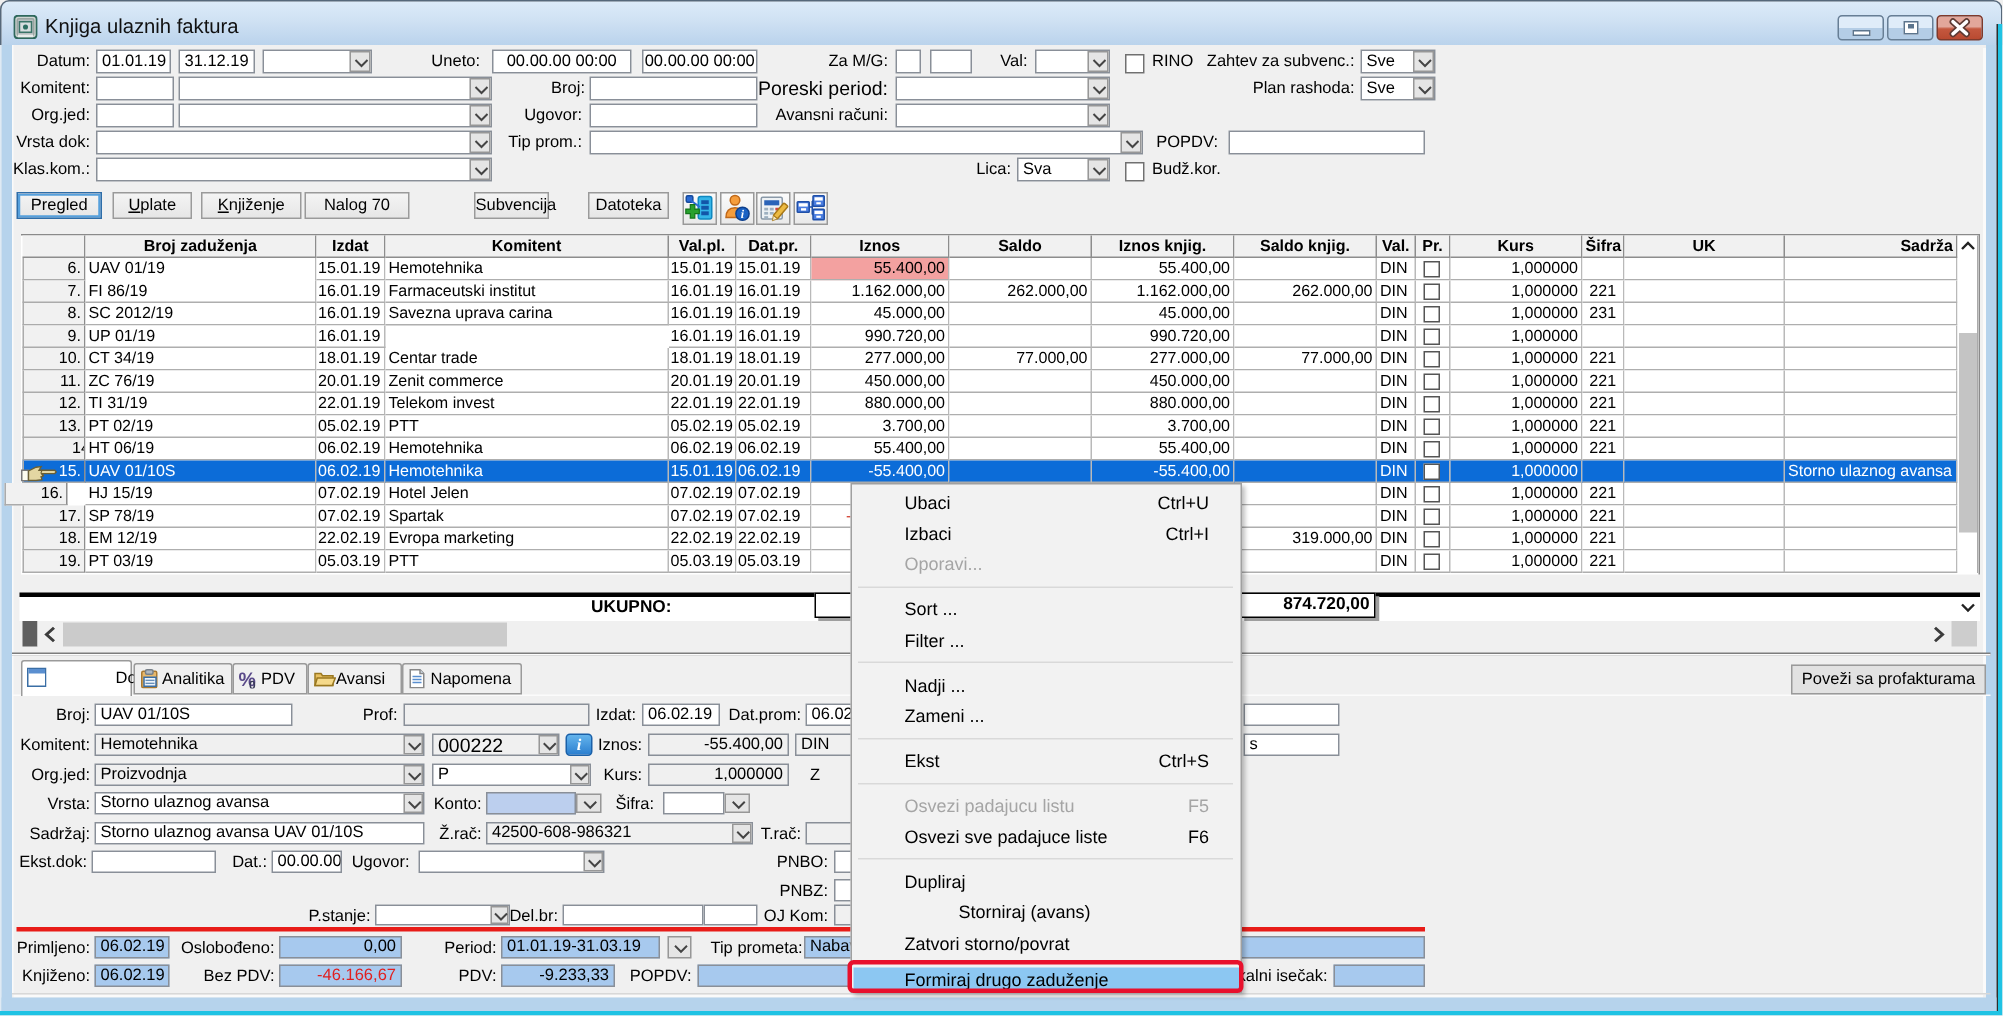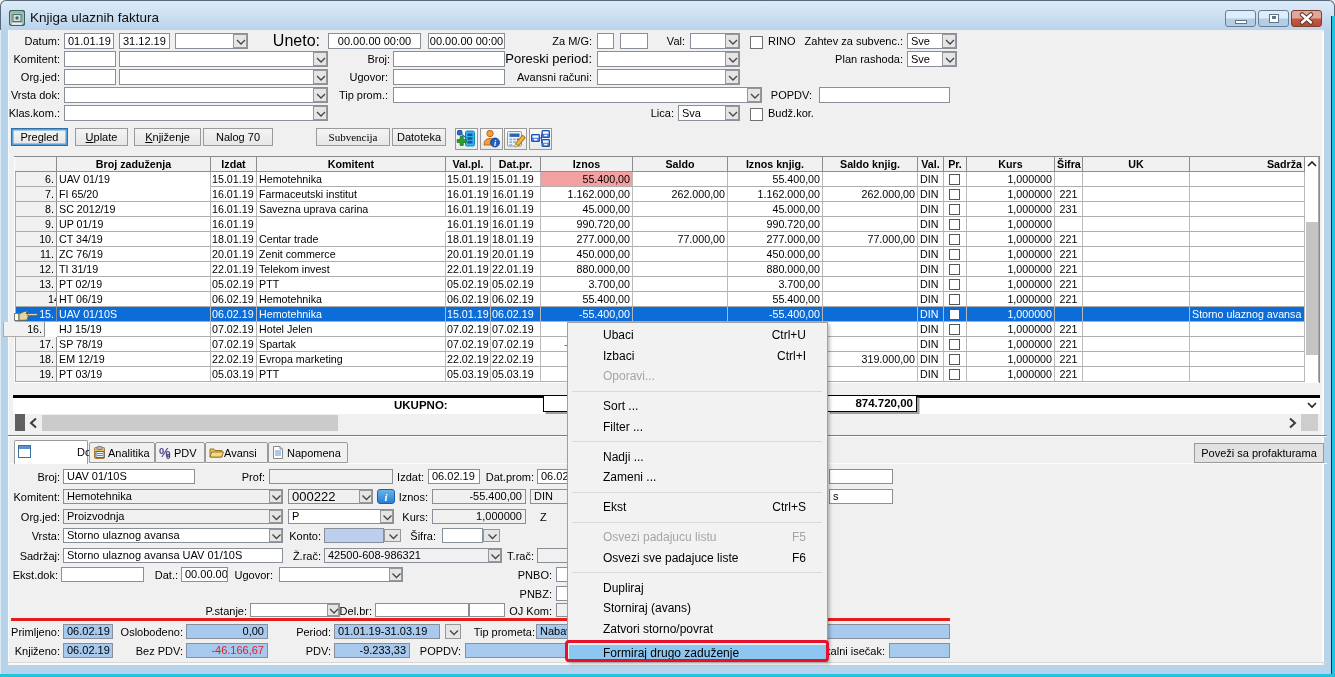--- a/index.html
+++ b/index.html
@@ -53,21 +53,21 @@
         <line x1="19" y1="3.5" x2="10" y2="11.5"></line>
       </g>
     </svg></div>
 <div class="lb" style="left:-90px;top:33px;width:150px;text-align:right;font-size:11px;">Datum:</div>
 <div class="fd" style="left:64px;top:33px;width:50px;height:16px;background:#fff;text-align:left;color:#000;font-size:11px;line-height:14px;">01.01.19</div>
 <div class="fd" style="left:119px;top:33px;width:51px;height:16px;background:#fff;text-align:left;color:#000;font-size:11px;line-height:14px;">31.12.19</div>
 <div class="fd" style="left:175px;top:33px;width:73px;height:16px;background:#fff;text-align:left;color:#000;font-size:11px;line-height:14px;"></div>
 <div class="dd" style="left:233px;top:34px;width:14px;height:14px;background:#e5e5e5;"><svg width="14" height="14" viewBox="0 0 14 14">
       <polyline points="3.0,5.0 7.0,9.0 11.0,5.0" fill="none" stroke="#444" stroke-width="1.3"></polyline>
     </svg></div>
-<div class="lb" style="left:170px;top:33px;width:150px;text-align:right;font-size:16px;">Uneto:</div>
+<div class="lb" style="left:170px;top:33px;width:150px;text-align:right;font-size:11px;">Uneto:</div>
 <div class="fd" style="left:328px;top:33px;width:93px;height:16px;background:#fff;text-align:center;color:#000;font-size:11px;line-height:14px;padding:0;">00.00.00 00:00</div>
 <div class="fd" style="left:428px;top:33px;width:77px;height:16px;background:#fff;text-align:center;color:#000;font-size:11px;line-height:14px;padding:0;">00.00.00 00:00</div>
 <div class="lb" style="left:442px;top:33px;width:150px;text-align:right;font-size:11px;">Za M/G:</div>
 <div class="fd" style="left:597px;top:33px;width:17px;height:16px;background:#fff;text-align:left;color:#000;font-size:11px;line-height:14px;"></div>
 <div class="fd" style="left:620px;top:33px;width:28px;height:16px;background:#fff;text-align:left;color:#000;font-size:11px;line-height:14px;"></div>
 <div class="lb" style="left:535px;top:33px;width:150px;text-align:right;font-size:11px;">Val:</div>
 <div class="fd" style="left:690px;top:33px;width:50px;height:16px;background:#fff;text-align:left;color:#000;font-size:11px;line-height:14px;"></div>
 <div class="dd" style="left:725px;top:34px;width:14px;height:14px;background:#e5e5e5;"><svg width="14" height="14" viewBox="0 0 14 14">
       <polyline points="3.0,5.0 7.0,9.0 11.0,5.0" fill="none" stroke="#444" stroke-width="1.3"></polyline>
     </svg></div>
@@ -130,21 +130,21 @@
 <div class="fd" style="left:678px;top:105px;width:62px;height:16px;background:#fff;text-align:left;color:#000;font-size:11px;line-height:14px;">Sva</div>
 <div class="dd" style="left:725px;top:106px;width:14px;height:14px;background:#e5e5e5;"><svg width="14" height="14" viewBox="0 0 14 14">
       <polyline points="3.0,5.0 7.0,9.0 11.0,5.0" fill="none" stroke="#444" stroke-width="1.3"></polyline>
     </svg></div>
 <div class="abs" style="left:750px;top:108px;width:13px;height:13px;background:#fff;border:1px solid #707070;"></div>
 <div class="lb" style="left:768px;top:105px;font-size:11px;">Budž.kor.</div>
 <div class="btn" style="left:11px;top:128px;width:57px;height:18px;line-height:16px;border:1px solid #2e6da8;box-shadow:0 0 0 1.5px #56a0dc inset;">Pregled</div>
 <div class="btn" style="left:75px;top:128px;width:53px;height:18px;line-height:16px;"><u>U</u>plate</div>
 <div class="btn" style="left:134px;top:128px;width:67px;height:18px;line-height:16px;"><u>K</u>njiženje</div>
 <div class="btn" style="left:203px;top:128px;width:70px;height:18px;line-height:16px;">Nalog 70</div>
-<div class="btn" style="left:316px;top:128px;width:74px;height:18px;line-height:16px;font-family:Liberation Serif, serif;">Subvencija</div>
+<div class="btn" style="left:316px;top:128px;width:50px;height:18px;line-height:16px;">Subvencija</div>
 <div class="btn" style="left:392px;top:128px;width:54px;height:18px;line-height:16px;">Datoteka</div>
 <div class="abs" style="left:455px;top:128px;width:23px;height:22px;background:linear-gradient(#fbfbfb,#e9e9e9);border:1px solid #999;"><svg width="21" height="20" viewBox="0 0 21 20">
 <rect x="9.5" y="2" width="9" height="15" rx="1.5" fill="#35b5e8" stroke="#0f88c0"></rect>
 <rect x="11.5" y="4.5" width="5" height="2.6" fill="#1256a8"></rect>
       <rect x="11.5" y="8.2" width="5" height="2.6" fill="#1256a8"></rect>
       <rect x="11.5" y="11.9" width="5" height="2.6" fill="#1256a8"></rect>
 <rect x="1.5" y="1.5" width="4.4" height="4.4" rx="1" fill="#2a6ad4" stroke="#164a9c"></rect>
 <path d="M5 5 L10.5 9" stroke="#2a6ad4" stroke-width="1.4" fill="none"></path>
 <path d="M4.2 8.6 h3 v3 h3 v3 h-3 v3 h-3 v-3 h-3 v-3 h3 z" transform="translate(0,-1.2)" fill="#28a12e" stroke="#13751a" stroke-width="0.8"></path>
 </svg></div>
@@ -214,21 +214,21 @@
 <div class="cell" style="left:728px;top:172px;width:95px;height:15px;background:#fff;color:#000;border-right:1px solid #b9b9b9;border-bottom:1px solid #aeaeae;text-align:right;">55.400,00</div>
 <div class="cell" style="left:823px;top:172px;width:95px;height:15px;background:#fff;color:#000;border-right:1px solid #b9b9b9;border-bottom:1px solid #aeaeae;text-align:right;"></div>
 <div class="cell" style="left:918px;top:172px;width:26px;height:15px;background:#fff;color:#000;border-right:1px solid #b9b9b9;border-bottom:1px solid #aeaeae;text-align:left;">DIN</div>
 <div class="cell" style="left:967px;top:172px;width:88px;height:15px;background:#fff;color:#000;border-right:1px solid #b9b9b9;border-bottom:1px solid #aeaeae;text-align:right;">1,000000</div>
 <div class="cell" style="left:1055px;top:172px;width:28px;height:15px;background:#fff;color:#000;border-right:1px solid #b9b9b9;border-bottom:1px solid #aeaeae;text-align:center;"></div>
 <div class="cell" style="left:1083px;top:172px;width:107px;height:15px;background:#fff;color:#000;border-right:1px solid #b9b9b9;border-bottom:1px solid #aeaeae;text-align:left;"></div>
 <div class="cell" style="left:1190px;top:172px;width:115px;height:15px;background:#fff;color:#000;border-right:1px solid #b9b9b9;border-bottom:1px solid #aeaeae;text-align:left;"></div>
 <div class="cell" style="left:944px;top:172px;width:23px;height:15px;background:#fff;border-right:1px solid #b9b9b9;border-bottom:1px solid #aeaeae;"></div>
 <div class="abs" style="left:949px;top:174px;width:11px;height:11px;background:#fff;border:1px solid #555;"></div>
 <div class="cell" style="left:15px;top:187px;width:42px;height:15px;background:#f1f1f1;border-left:1px solid #ababab;border-right:1px solid #8d8d8d;border-bottom:1px solid #ababab;text-align:right;color:#000;">7.</div>
-<div class="cell" style="left:57px;top:187px;width:154px;height:15px;background:#fff;color:#000;border-right:1px solid #b9b9b9;border-bottom:1px solid #aeaeae;text-align:left;">FI 65/20</div>
+<div class="cell" style="left:57px;top:187px;width:154px;height:15px;background:#fff;color:#000;border-right:1px solid #b9b9b9;border-bottom:1px solid #aeaeae;text-align:left;">FI 86/19</div>
 <div class="cell" style="left:211px;top:187px;width:46px;height:15px;background:#fff;color:#000;border-right:1px solid #b9b9b9;border-bottom:1px solid #aeaeae;text-align:left;padding:0 1px;">16.01.19</div>
 <div class="cell" style="left:257px;top:187px;width:189px;height:15px;background:#fff;color:#000;border-right:1px solid #b9b9b9;border-bottom:1px solid #aeaeae;text-align:left;">Farmaceutski institut</div>
 <div class="cell" style="left:446px;top:187px;width:45px;height:15px;background:#fff;color:#000;border-right:1px solid #b9b9b9;border-bottom:1px solid #aeaeae;text-align:left;padding:0 1px;">16.01.19</div>
 <div class="cell" style="left:491px;top:187px;width:50px;height:15px;background:#fff;color:#000;border-right:1px solid #b9b9b9;border-bottom:1px solid #aeaeae;text-align:left;padding:0 1px;">16.01.19</div>
 <div class="cell" style="left:541px;top:187px;width:92px;height:15px;background:#fff;color:#000;border-right:1px solid #b9b9b9;border-bottom:1px solid #aeaeae;text-align:right;">1.162.000,00</div>
 <div class="cell" style="left:633px;top:187px;width:95px;height:15px;background:#fff;color:#000;border-right:1px solid #b9b9b9;border-bottom:1px solid #aeaeae;text-align:right;">262.000,00</div>
 <div class="cell" style="left:728px;top:187px;width:95px;height:15px;background:#fff;color:#000;border-right:1px solid #b9b9b9;border-bottom:1px solid #aeaeae;text-align:right;">1.162.000,00</div>
 <div class="cell" style="left:823px;top:187px;width:95px;height:15px;background:#fff;color:#000;border-right:1px solid #b9b9b9;border-bottom:1px solid #aeaeae;text-align:right;">262.000,00</div>
 <div class="cell" style="left:918px;top:187px;width:26px;height:15px;background:#fff;color:#000;border-right:1px solid #b9b9b9;border-bottom:1px solid #aeaeae;text-align:left;">DIN</div>
 <div class="cell" style="left:967px;top:187px;width:88px;height:15px;background:#fff;color:#000;border-right:1px solid #b9b9b9;border-bottom:1px solid #aeaeae;text-align:right;">1,000000</div>
@@ -654,21 +654,21 @@
     <span class="sc" style="color:#a5a5a5;">F5</span>
   </div>
 <div class="mi" style="top:547.5px;color:#000;">
     <span style="position:absolute;left:36px;">Osvezi sve padajuce liste</span>
     <span class="sc" style="color:#000;">F6</span>
   </div>
 <div class="msep" style="top:572.2px;"></div>
 <div class="mi" style="top:577.5px;color:#000;">
     <span style="position:absolute;left:36px;">Dupliraj</span>
   </div>
-<div class="mi" style="top:598.0px;color:#000;">
+<div class="mi" style="top:598.0px;color:#000;margin-left:36px;">
     <span style="position:absolute;left:36px;">Storniraj (avans)</span>
   </div>
 <div class="mi" style="top:618.5px;color:#000;">
     <span style="position:absolute;left:36px;">Zatvori storno/povrat</span>
   </div>
 <div class="abs" style="left:569px;top:645px;width:257px;height:15.5px;background:#8cc7f2;"></div>
 <div class="mi" style="top:642.5px;">
     <span style="position:absolute;left:36px;">Formiraj drugo zaduženje</span>
   </div>
 <div class="abs" style="left:565px;top:640px;width:264px;height:22px;border:3px solid #e8112d;border-radius:4px;"></div>

